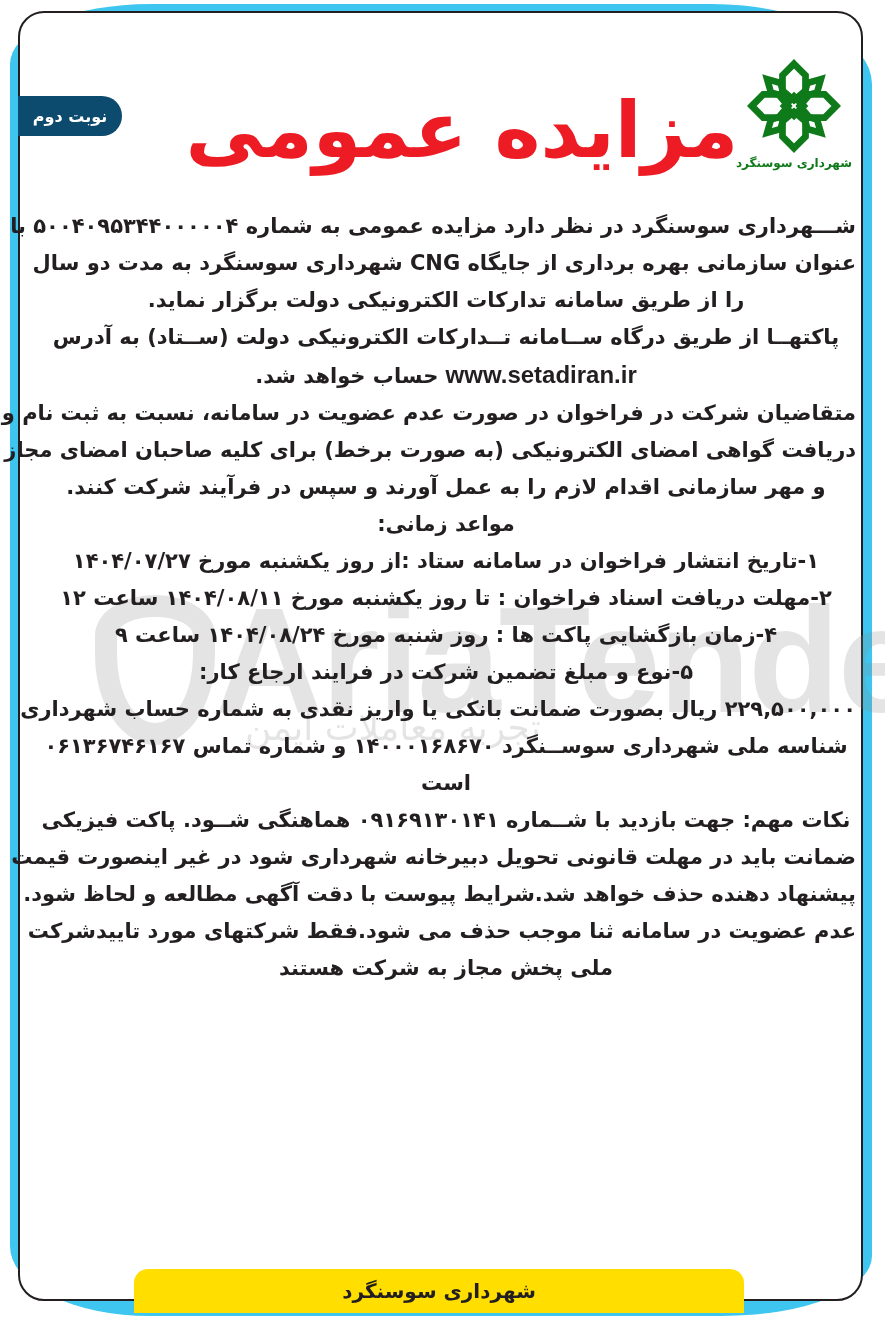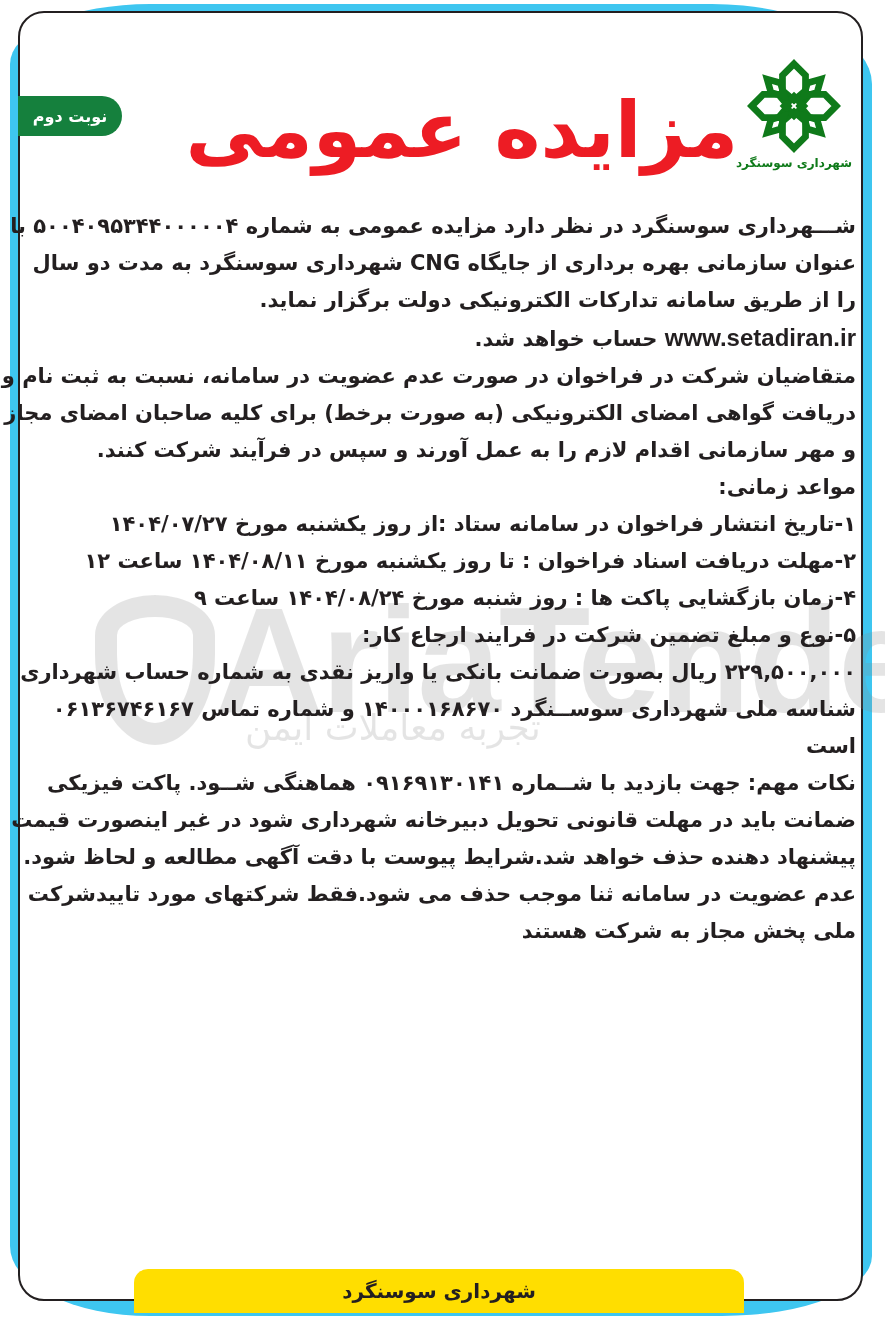--- a/index.html
+++ b/index.html
@@ -9,21 +9,21 @@
       position: absolute; left: 10px; top: 4px; width: 862px; height: 1312px;
       background: #3ec6f0; border-radius: 140px 160px 150px 140px / 60px 80px 60px 70px;
     }
     .frame {
       position: absolute; left: 18px; top: 11px; width: 845px; height: 1290px;
       background: #ffffff; border: 2px solid #231f20; border-radius: 26px;
       box-sizing: border-box;
     }
     .badge {
       position: absolute; left: 18px; top: 96px; width: 104px; height: 40px;
-      background: #15803d; color: #ffffff; border-radius: 0 22px 22px 0;
+      background: #0c4a6e; color: #ffffff; border-radius: 0 22px 22px 0;
       font-family: "DejaVu Sans", sans-serif; font-weight: bold; font-size: 16px;
       display: flex; align-items: center; justify-content: center; direction: rtl;
     }
     .title {
       position: absolute; left: 160px; top: 70px; width: 560px; height: 120px;
       color: #ed1c24; font-family: "DejaVu Sans", sans-serif; font-weight: bold;
       font-size: 78px; direction: rtl; text-align: center; line-height: 120px;
       letter-spacing: 1px;
       margin-left: 22px;
     }
@@ -54,21 +54,21 @@
       border: 22px solid #8a8a8a; border-radius: 60px 60px 60px 60px / 40px 40px 90px 90px;
       box-sizing: border-box;
     }
 
     .body-text {
       position: absolute; left: 36px; top: 208px; width: 820px;
       direction: rtl; text-align: justify; color: #231f20;
       font-family: "DejaVu Sans", sans-serif; font-weight: bold; font-size: 21px;
       line-height: 37px;
     }
-    .line { display: block; white-space: nowrap; text-align: right; }
+    .line { display: block; white-space: nowrap; text-align: center; }
     .link { font-family: "Liberation Sans", sans-serif; font-weight: bold; font-size: 24px; }
 
     .footer-bar {
       position: absolute; left: 134px; top: 1269px; width: 610px; height: 44px;
       background: #ffde00; border-radius: 14px 14px 0 0;
       display: flex; align-items: center; justify-content: center;
       font-family: "DejaVu Sans", sans-serif; font-weight: bold; font-size: 20px;
       color: #231f20; direction: rtl;
     }
   </style>
@@ -103,20 +103,21 @@
   <div class="wm-shield"></div>
   <div class="wm-text">AriaTender</div>
   <div class="wm-sub">تجربه معاملات ایمن</div>
 </div>
 
 <div class="body-text">
   <span class="line">شـــهرداری سوسنگرد در نظر دارد مزایده عمومی به شماره ۵۰۰۴۰۹۵۳۴۴۰۰۰۰۰۴ با</span>
   <span class="line">عنوان سازمانی بهره برداری از جایگاه CNG شهرداری سوسنگرد به مدت دو سال</span>
   <span class="line">را از طریق سامانه تدارکات الکترونیکی دولت برگزار نماید.</span>
 
+  <span class="line">پاکتهــا از طریق درگاه ســامانه تــدارکات الکترونیکی دولت (ســتاد) به آدرس</span>
   <span class="line">
     <span class="link">www.setadiran.ir</span>
     <span>حساب خواهد شد.</span>
   </span>
 
   <span class="line">متقاضیان شرکت در فراخوان در صورت عدم عضویت در سامانه، نسبت به ثبت نام و</span>
   <span class="line">دریافت گواهی امضای الکترونیکی (به صورت برخط) برای کلیه صاحبان امضای مجاز</span>
   <span class="line">و مهر سازمانی اقدام لازم را به عمل آورند و سپس در فرآیند شرکت کنند.</span>
 
   <span class="line">مواعد زمانی:</span>

